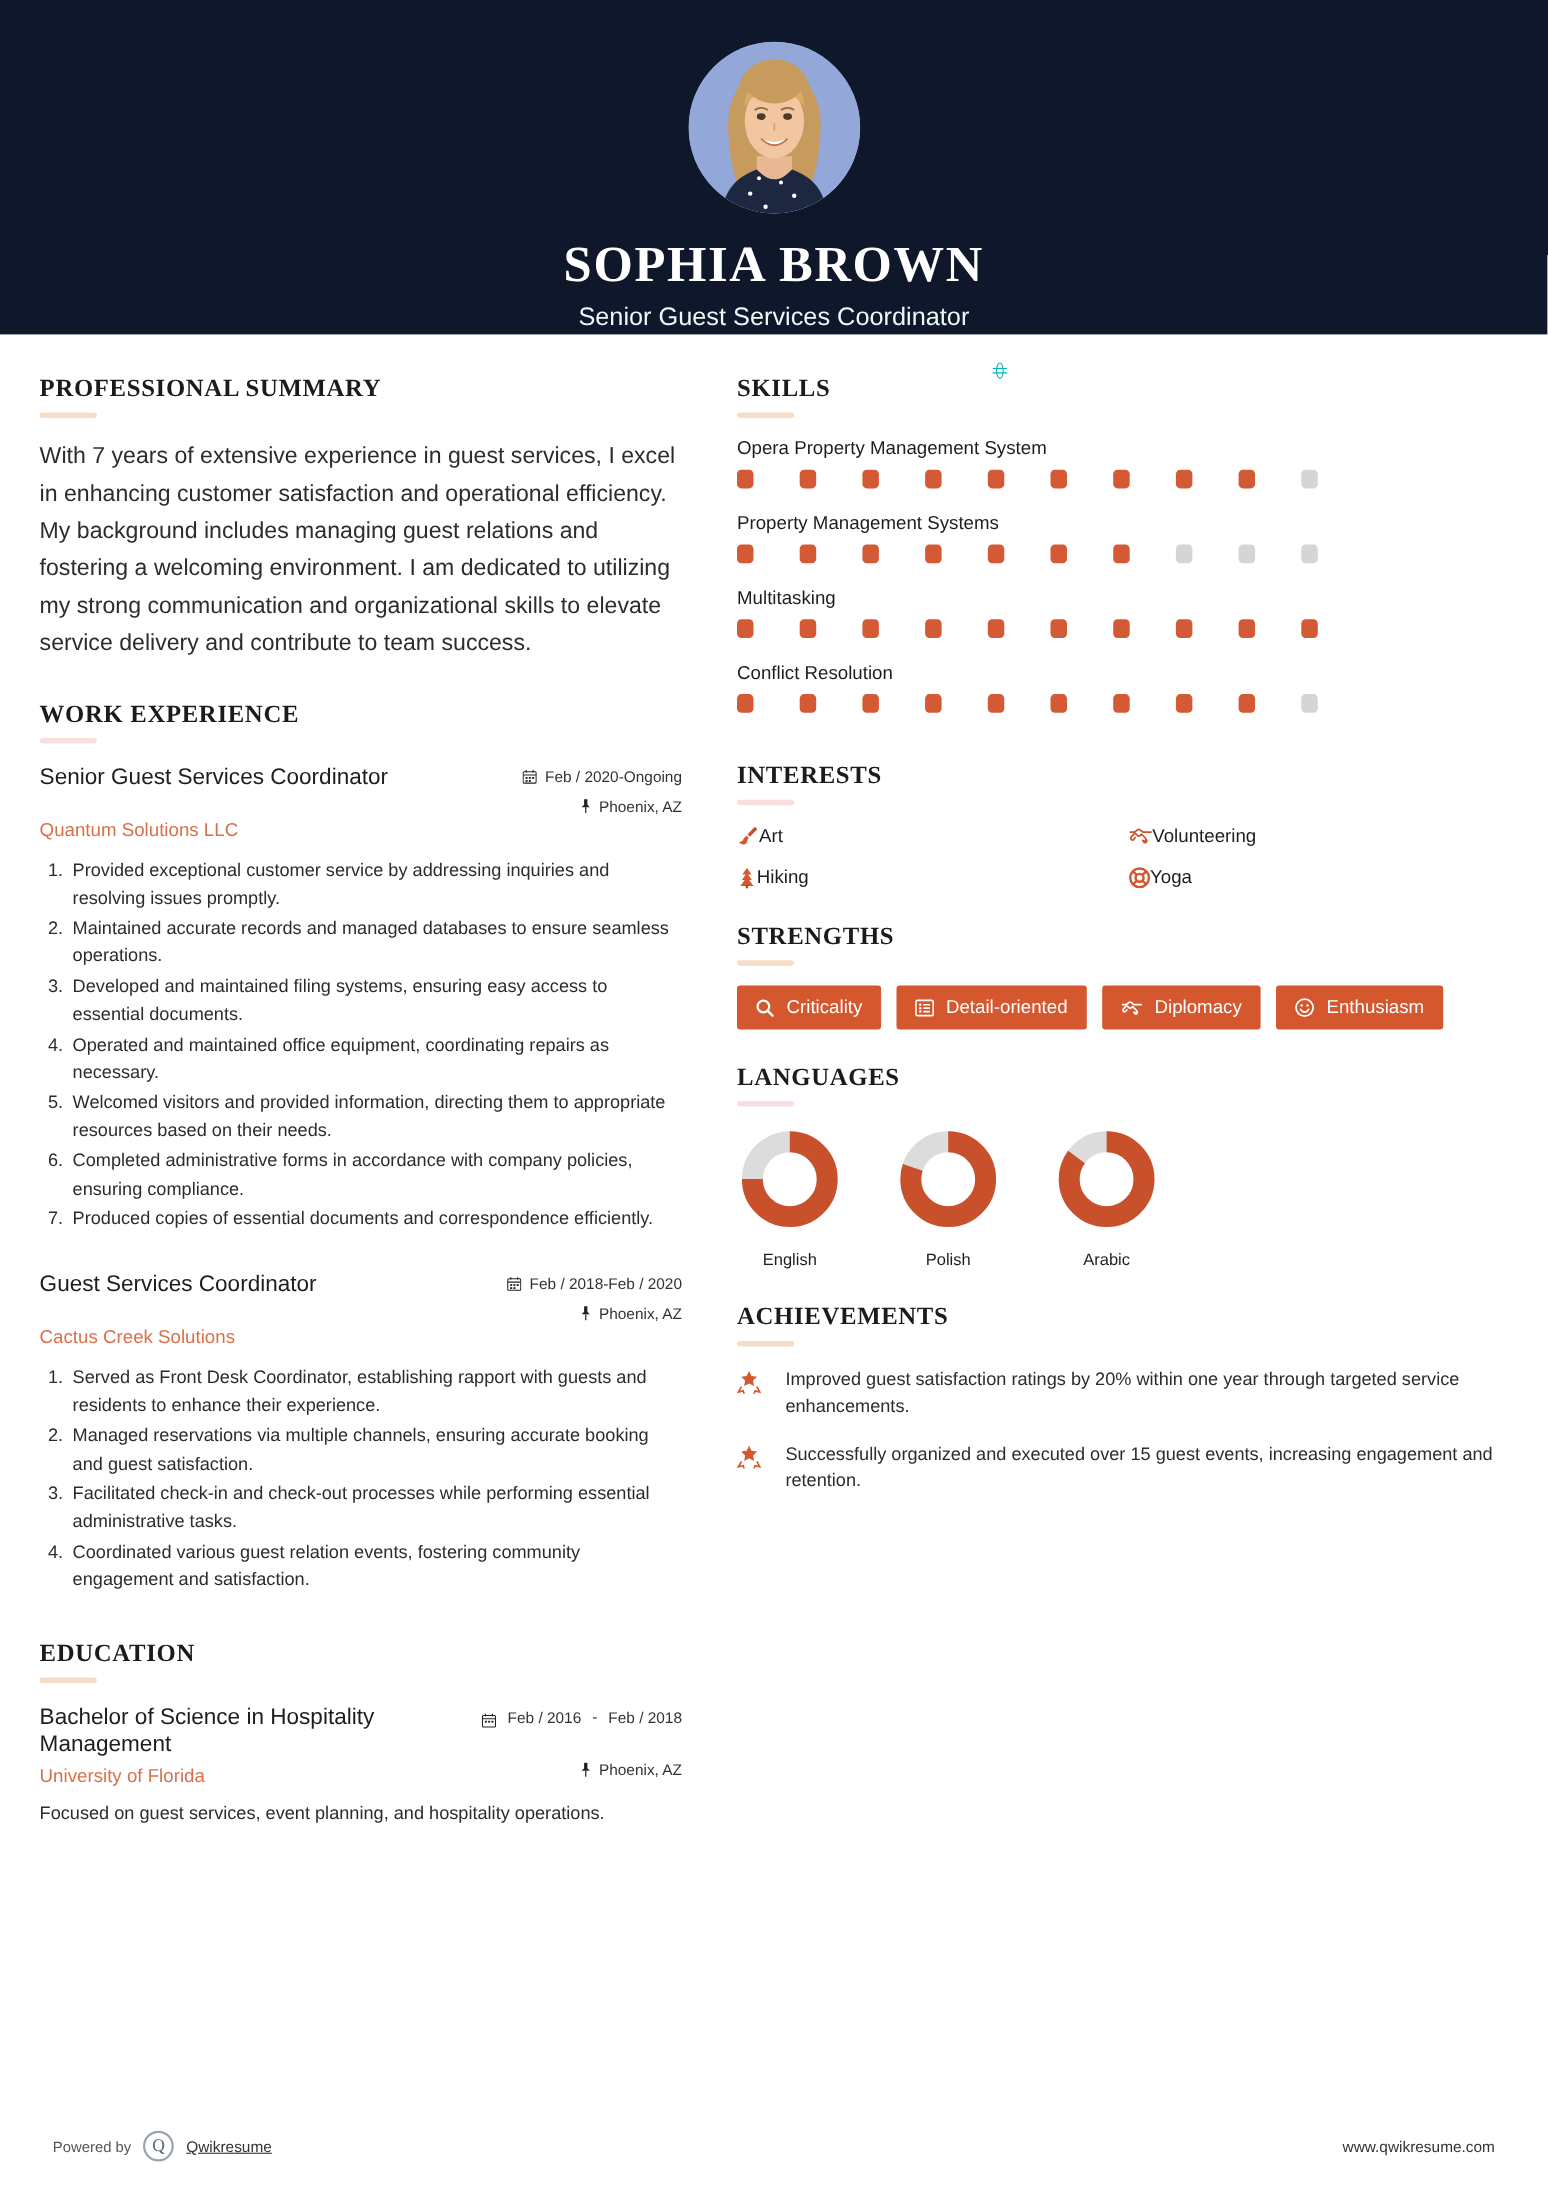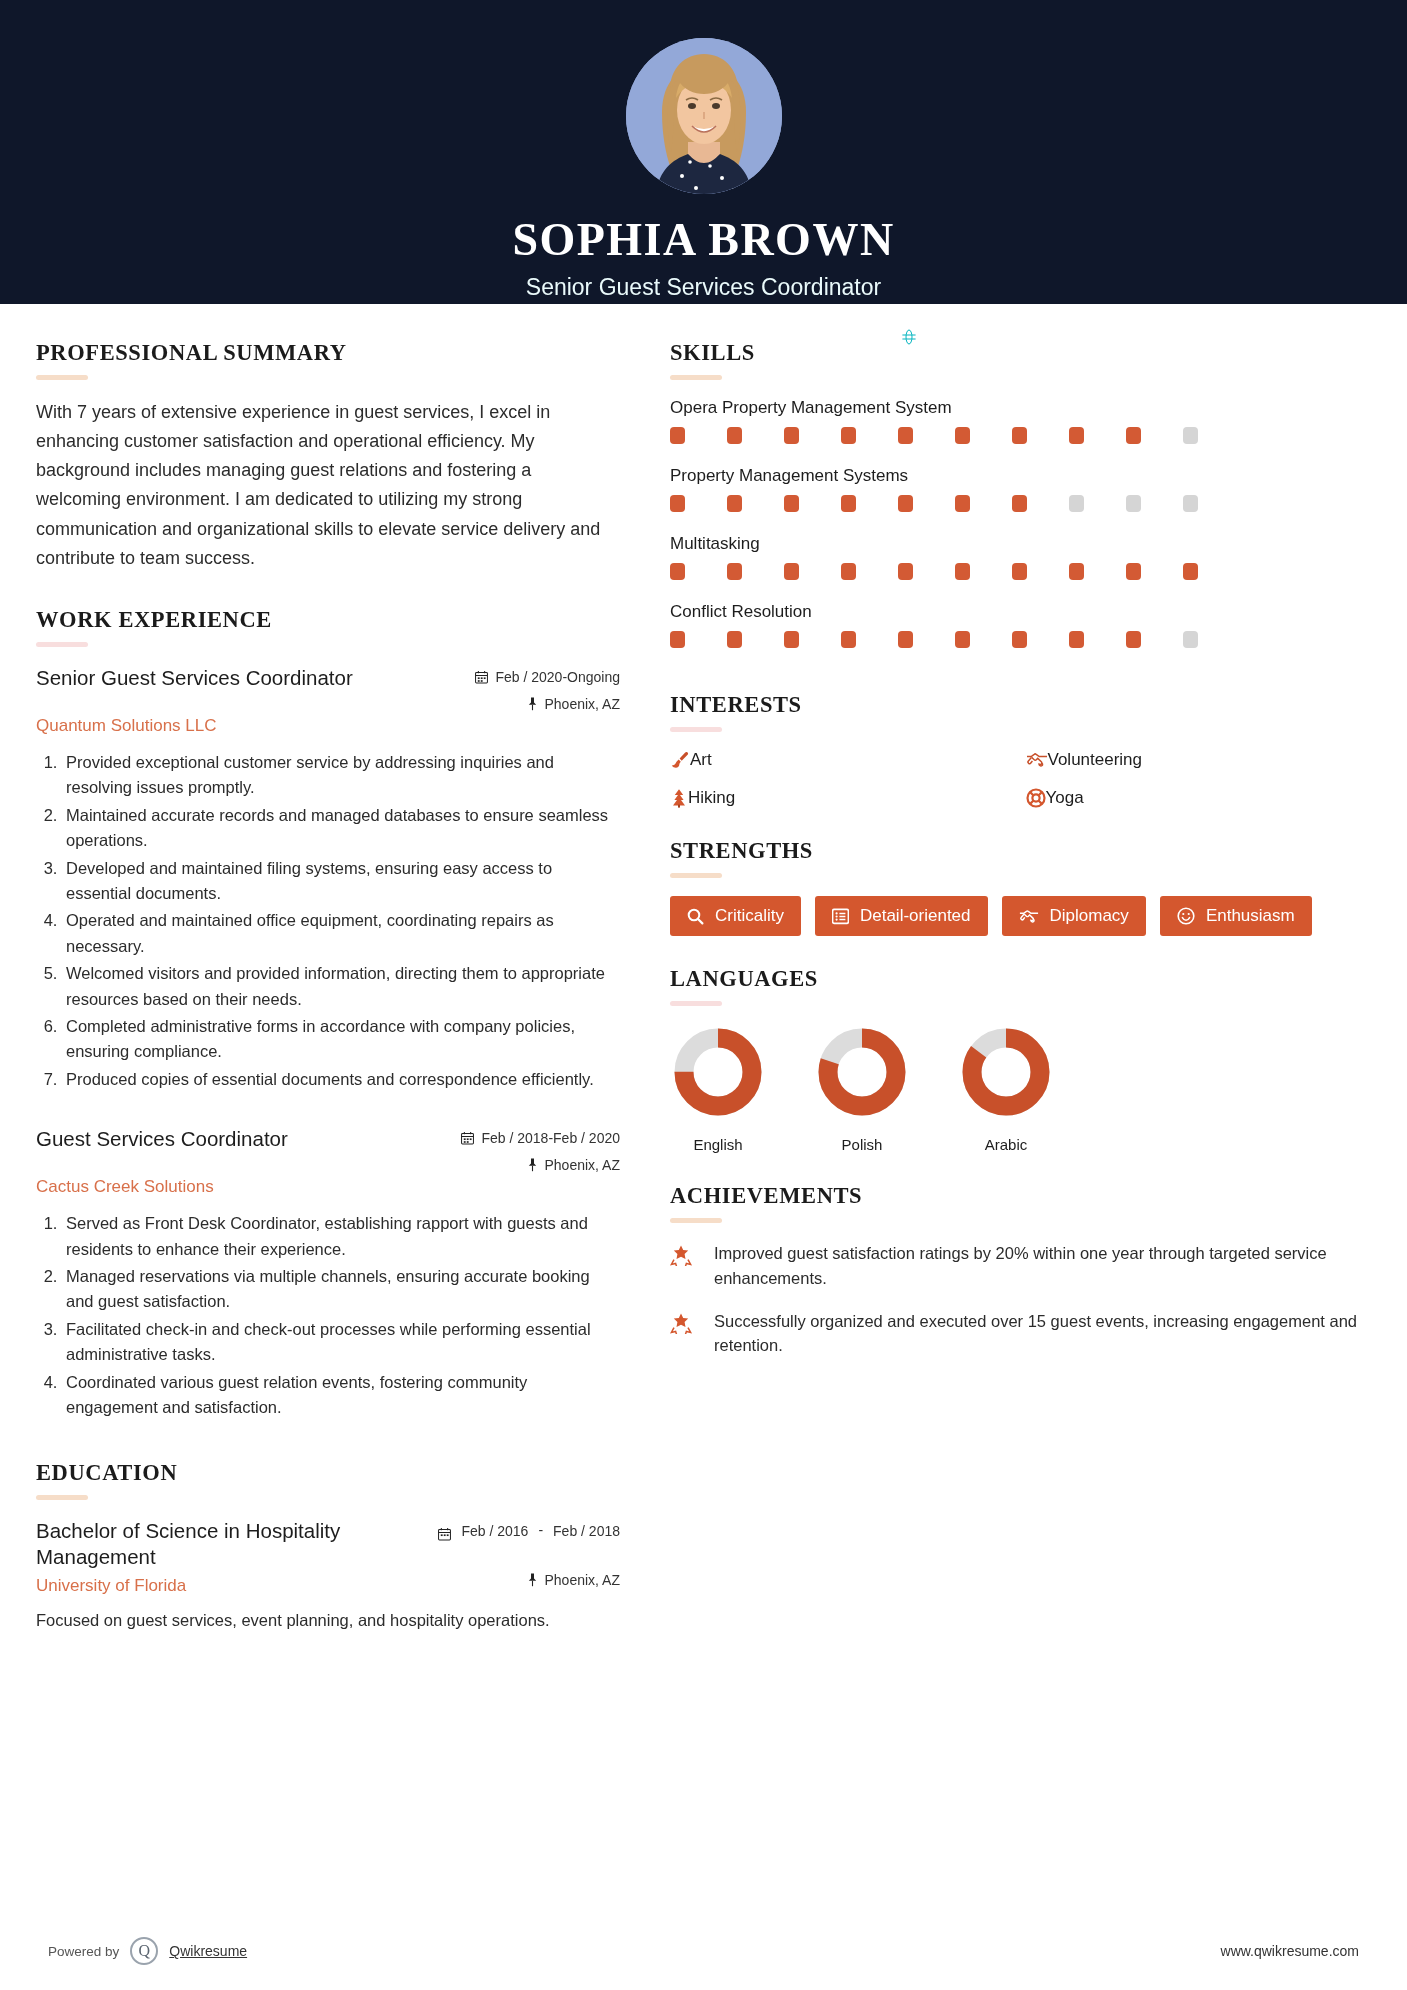--- a/index.html
+++ b/index.html
@@ -69,21 +69,21 @@
     font-weight: bold;
     font-size: 22.5px;
     letter-spacing: 0.6px;
     color: #1b1b1b;
     text-transform: uppercase;
   }
   .sec-rule { width: 52px; height: 5px; border-radius: 3px; background: #f6ddc8; margin: 9px 0 18px 0; }
   .sec-rule.pink { background: #f8dede; }
 
   .summary-text {
-    font-size: 18px;
+    font-size: 21px;
     line-height: 1.62;
     color: #2c2c2c;
   }
 
   
   .exp-block { margin-bottom: 6px; }
   .exp-head { display: flex; justify-content: space-between; align-items: flex-start; }
   .exp-role {
     font-size: 20.5px;
     color: #1d1d1d;

